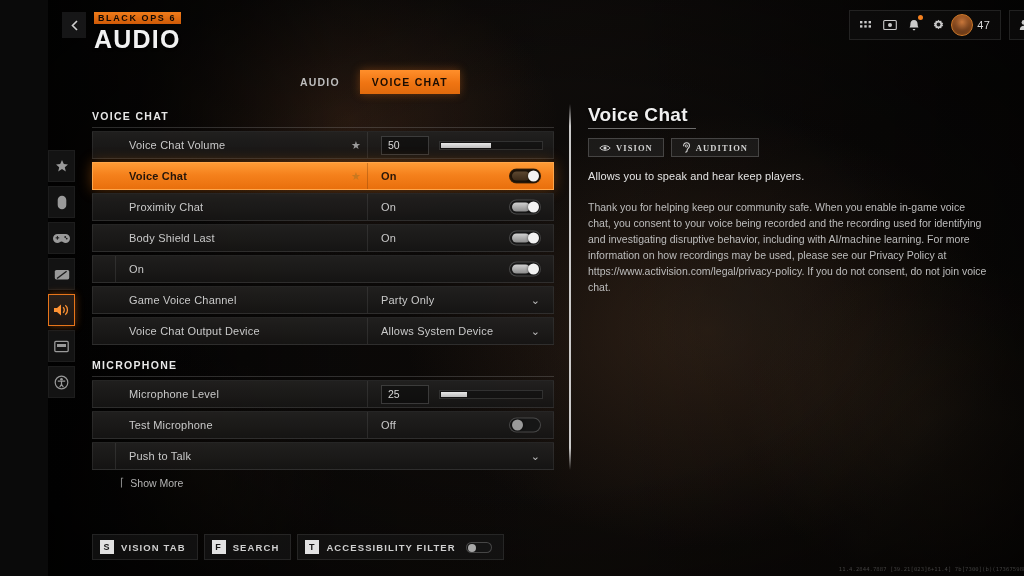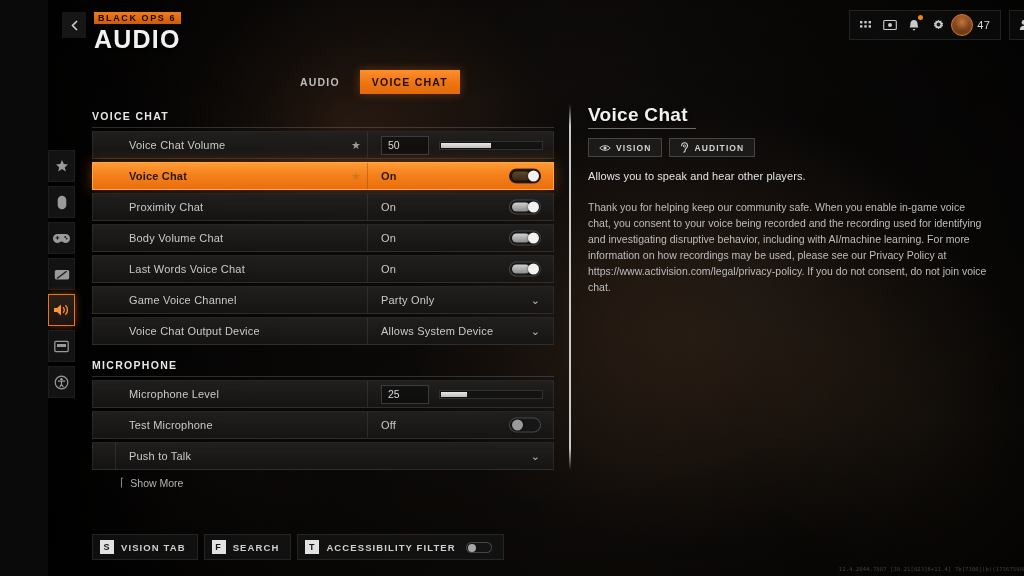--- a/index.html
+++ b/index.html
@@ -269,21 +269,21 @@
     width: 108px; height: 1px; margin-top: 2px;
     background: rgba(190,190,190,0.55);
   }
   .tagrow { display: flex; gap: 7px; margin-top: 9px; }
   .tag {
     display: flex; align-items: center; gap: 5px;
     padding: 3px 10px;
     border: 1px solid rgba(150,150,150,0.35);
     background: rgba(45,45,45,0.45);
     color: #d2d2d2; font-size: 8.5px;
-    letter-spacing: 1.1px; font-weight: bold;
+    letter-spacing: 1.1px; font-weight: bold; font-family: Liberation Serif, serif;
   }
   .info-desc {
     margin-top: 13px; color: #e3e3e3;
     font-size: 11px; letter-spacing: .1px;
   }
   .info-note {
     margin-top: 13px; color: #a6a6a6; font-size: 10.5px;
   }
   .info-legal {
     margin-top: 17px; color: #bdbdbd;
@@ -492,34 +492,33 @@
       <div class="value">
         <span class="value-text">On</span>
         <div class="toggle on">
           <div class="track-fill"></div>
           <div class="knob"></div>
         </div>
       </div>
     </div>
 
     <div class="row">
-      <div class="label">Body Volume Chat</div>
+      <div class="label">Body Shield Last</div>
       <div class="star"></div>
       <div class="divider"></div>
       <div class="value">
         <span class="value-text">On</span>
         <div class="toggle on">
           <div class="track-fill"></div>
           <div class="knob"></div>
         </div>
       </div>
     </div>
 
     <div class="row">
-      <div class="label">Last Words Voice Chat</div>
       <div class="star"></div>
       <div class="divider"></div>
       <div class="value">
         <span class="value-text">On</span>
         <div class="toggle on">
           <div class="track-fill"></div>
           <div class="knob"></div>
         </div>
       </div>
     </div>
@@ -602,21 +601,21 @@
       </div>
       <div class="tag">
         <svg width="9" height="11" viewBox="0 0 9 11">
           <path d="M1.6 4.2 C1.6 1.9 3.1 0.8 4.6 0.8 C6.3 0.8 7.5 2 7.5 3.8 C7.5 6.2 5.2 6.4 5.2 8.1 C5.2 9.4 4.4 10.2 3.3 10.2" stroke="#d2d2d2" stroke-width="1.1" fill="none"></path>
           <circle cx="4.4" cy="4" r="1.1" stroke="#d2d2d2" stroke-width="0.9" fill="none"></circle>
         </svg>
         <span>AUDITION</span>
       </div>
     </div>
 
-    <div class="info-desc">Allows you to speak and hear other players.</div>
+    <div class="info-desc">Allows you to speak and hear keep players.</div>
     <div class="info-legal">Thank you for helping keep our community safe. When you enable in-game voice chat, you consent to your voice being recorded and the recording used for identifying and investigating disruptive behavior, including with AI/machine learning. For more information on how recordings may be used, please see our Privacy Policy at https://www.activision.com/legal/privacy-policy. If you do not consent, do not join voice chat.</div>
   </div>
 
   <div class="bottombar">
     <div class="bbtn">
       <span class="key">S</span>
       <span>VISION TAB</span>
     </div>
     <div class="bbtn">
       <span class="key">F</span>

